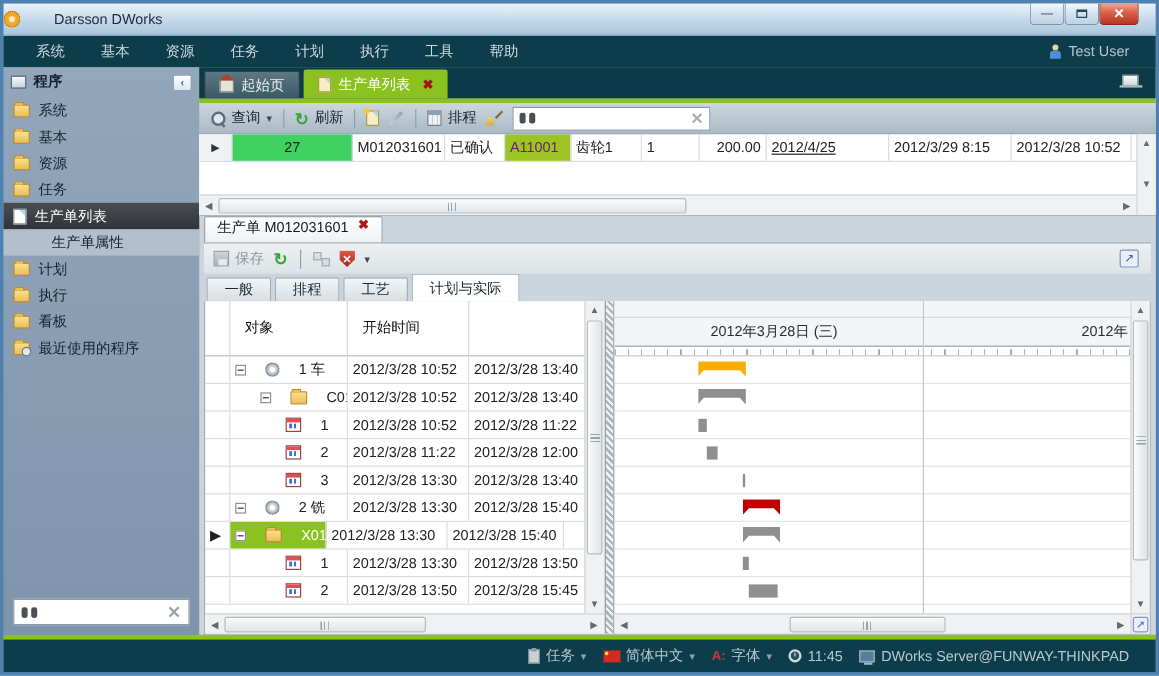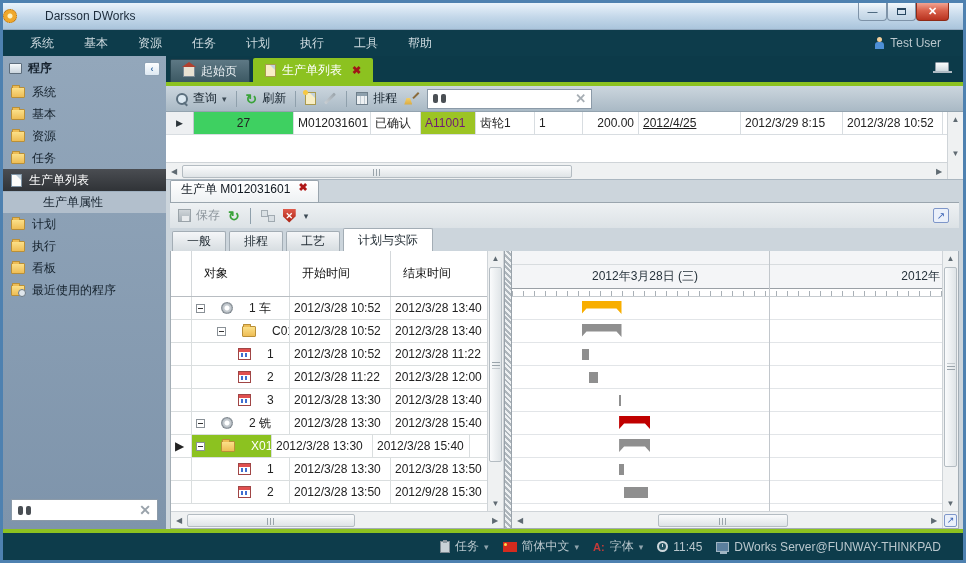--- a/index.html
+++ b/index.html
@@ -351,21 +351,20 @@
             <div class="subtab active">计划与实际</div>
           </div>
 
         <div class="detail-content">
 
           <div class="tree-panel">
             <div class="tree-head" id="tree-head">
                 <div class="tree-hcell" style="width: 21px;"></div>
                 <div class="tree-hcell" style="width: 98px;">对象</div>
                 <div class="tree-hcell" style="width: 101px;">开始时间</div>
-                <div class="tree-hcell" style="width: 97px;">结束时间</div>
               </div>
             <div id="tree-rows">
                 <div class="tree-row">
                   <div class="tree-cell" style="width: 21px;"></div>
                   <div class="tree-cell obj" style="width: 98px; padding-left: 4px;">
                     <span class="tree-toggle"></span>
                     <span class="machine-icon"></span>
                     <span>1 车</span>
                   </div>
                   <div class="tree-cell" style="width: 101px;">2012/3/28 10:52</div>
@@ -437,21 +436,21 @@
                   <div class="tree-cell" style="width: 101px;">2012/3/28 13:30</div>
                   <div class="tree-cell" style="width: 97px;">2012/3/28 13:50</div>
                 </div>
                 <div class="tree-row">
                   <div class="tree-cell" style="width: 21px;"></div>
                   <div class="tree-cell obj" style="width: 98px; padding-left: 46px;">
                     <span class="cal-icon"></span>
                     <span>2</span>
                   </div>
                   <div class="tree-cell" style="width: 101px;">2012/3/28 13:50</div>
-                  <div class="tree-cell" style="width: 97px;">2012/9/28 15:30</div>
+                  <div class="tree-cell" style="width: 97px;">2012/3/28 15:45</div>
                 </div>
               </div>
             <div class="hscroll" style="left:0;right:0;">
               <span class="hs-arrow">◀</span>
               <div class="hs-thumb" style="width:168px;"></div>
               <span class="hs-arrow" style="margin-left:auto;">▶</span>
             </div>
             <div class="vscroll" style="top:0;bottom:17px;right:0;">
               <div class="vs-arrow">▲</div>
               <div class="vs-thumb" style="top:16px;height:195px;"></div>

